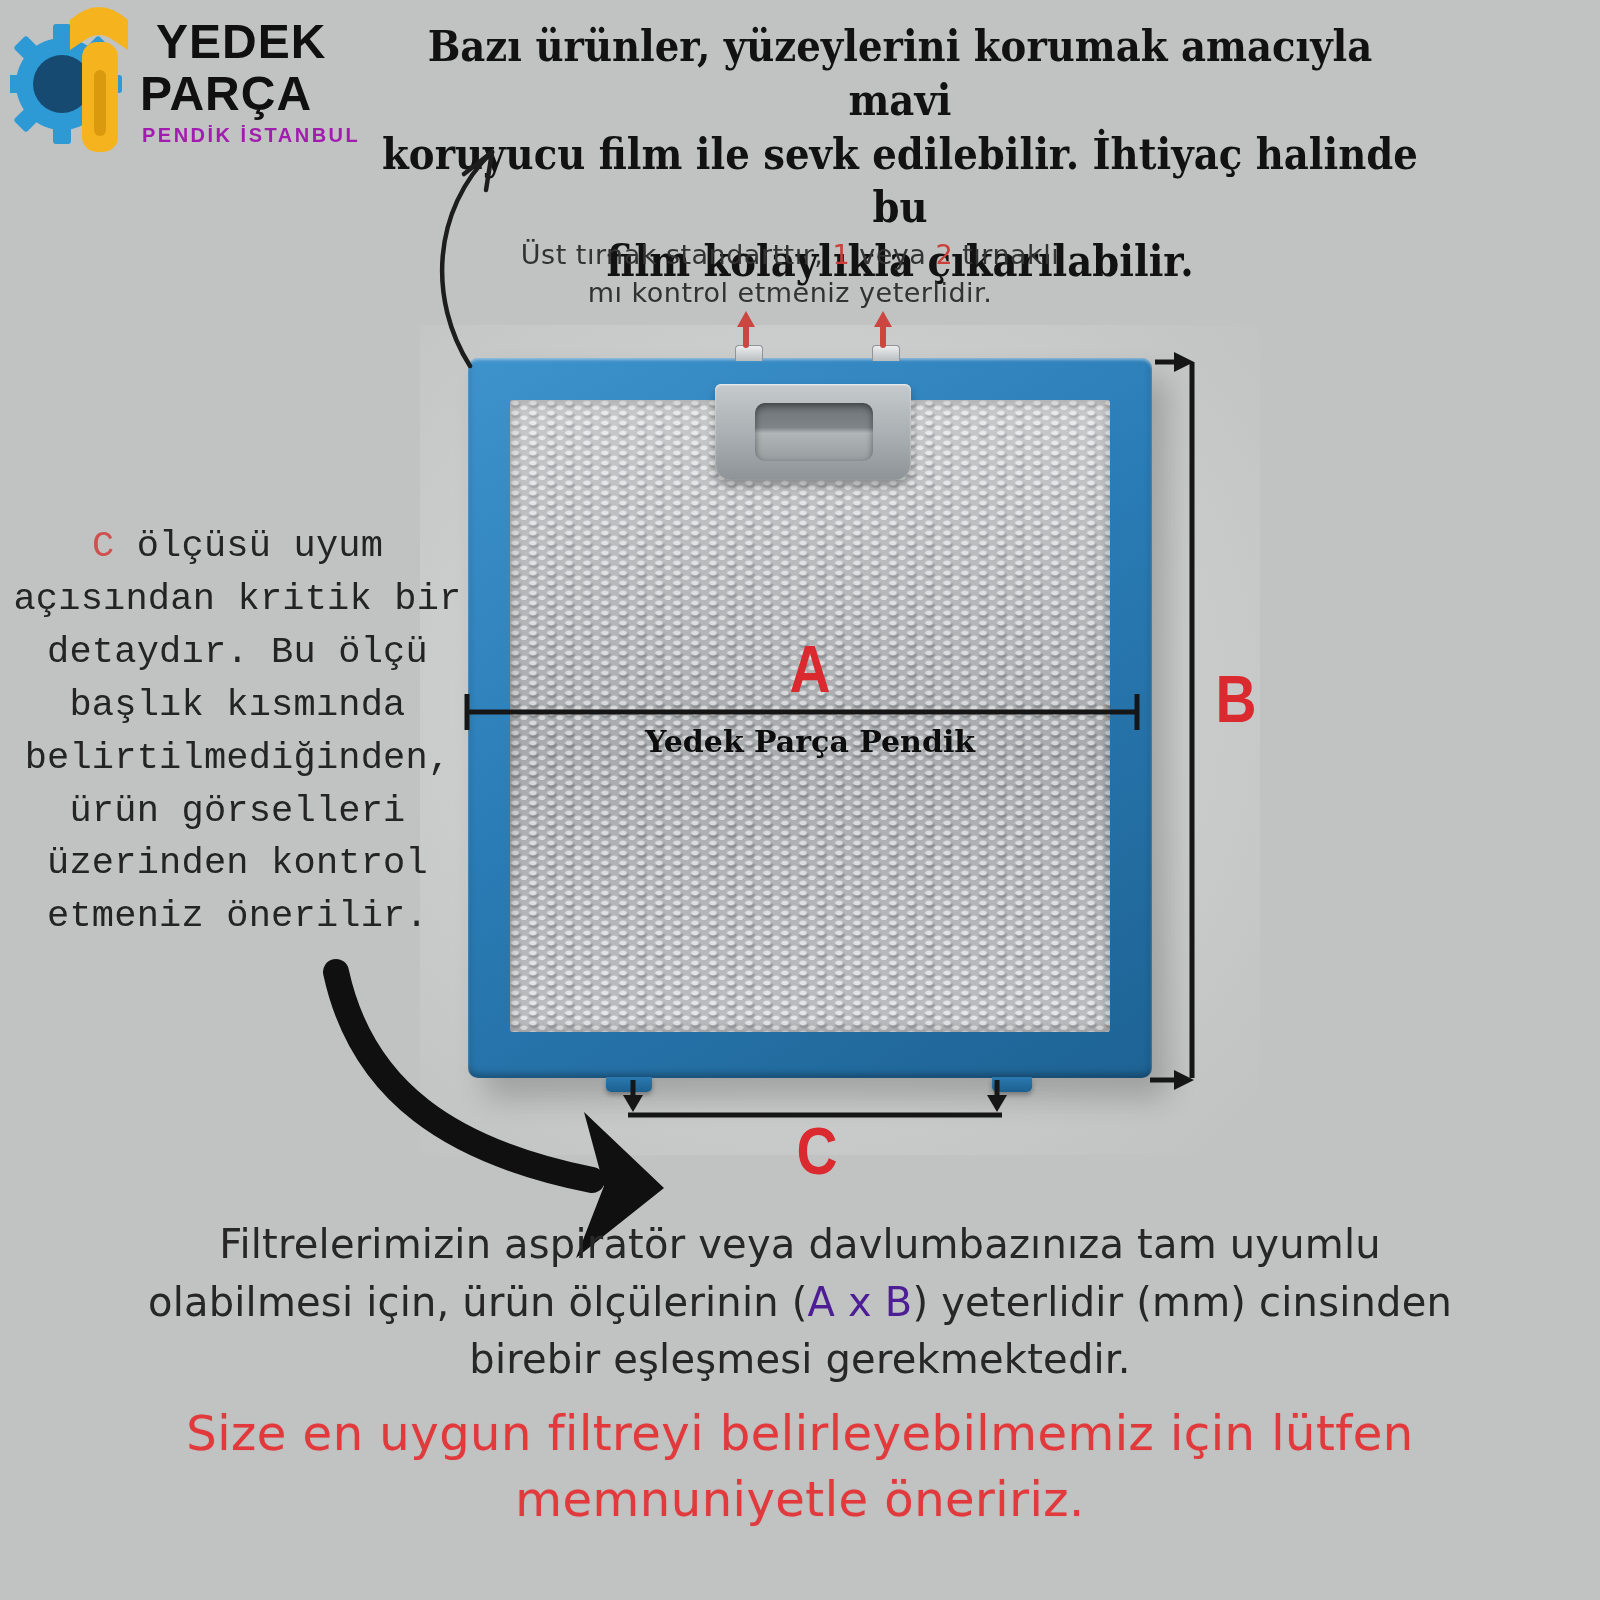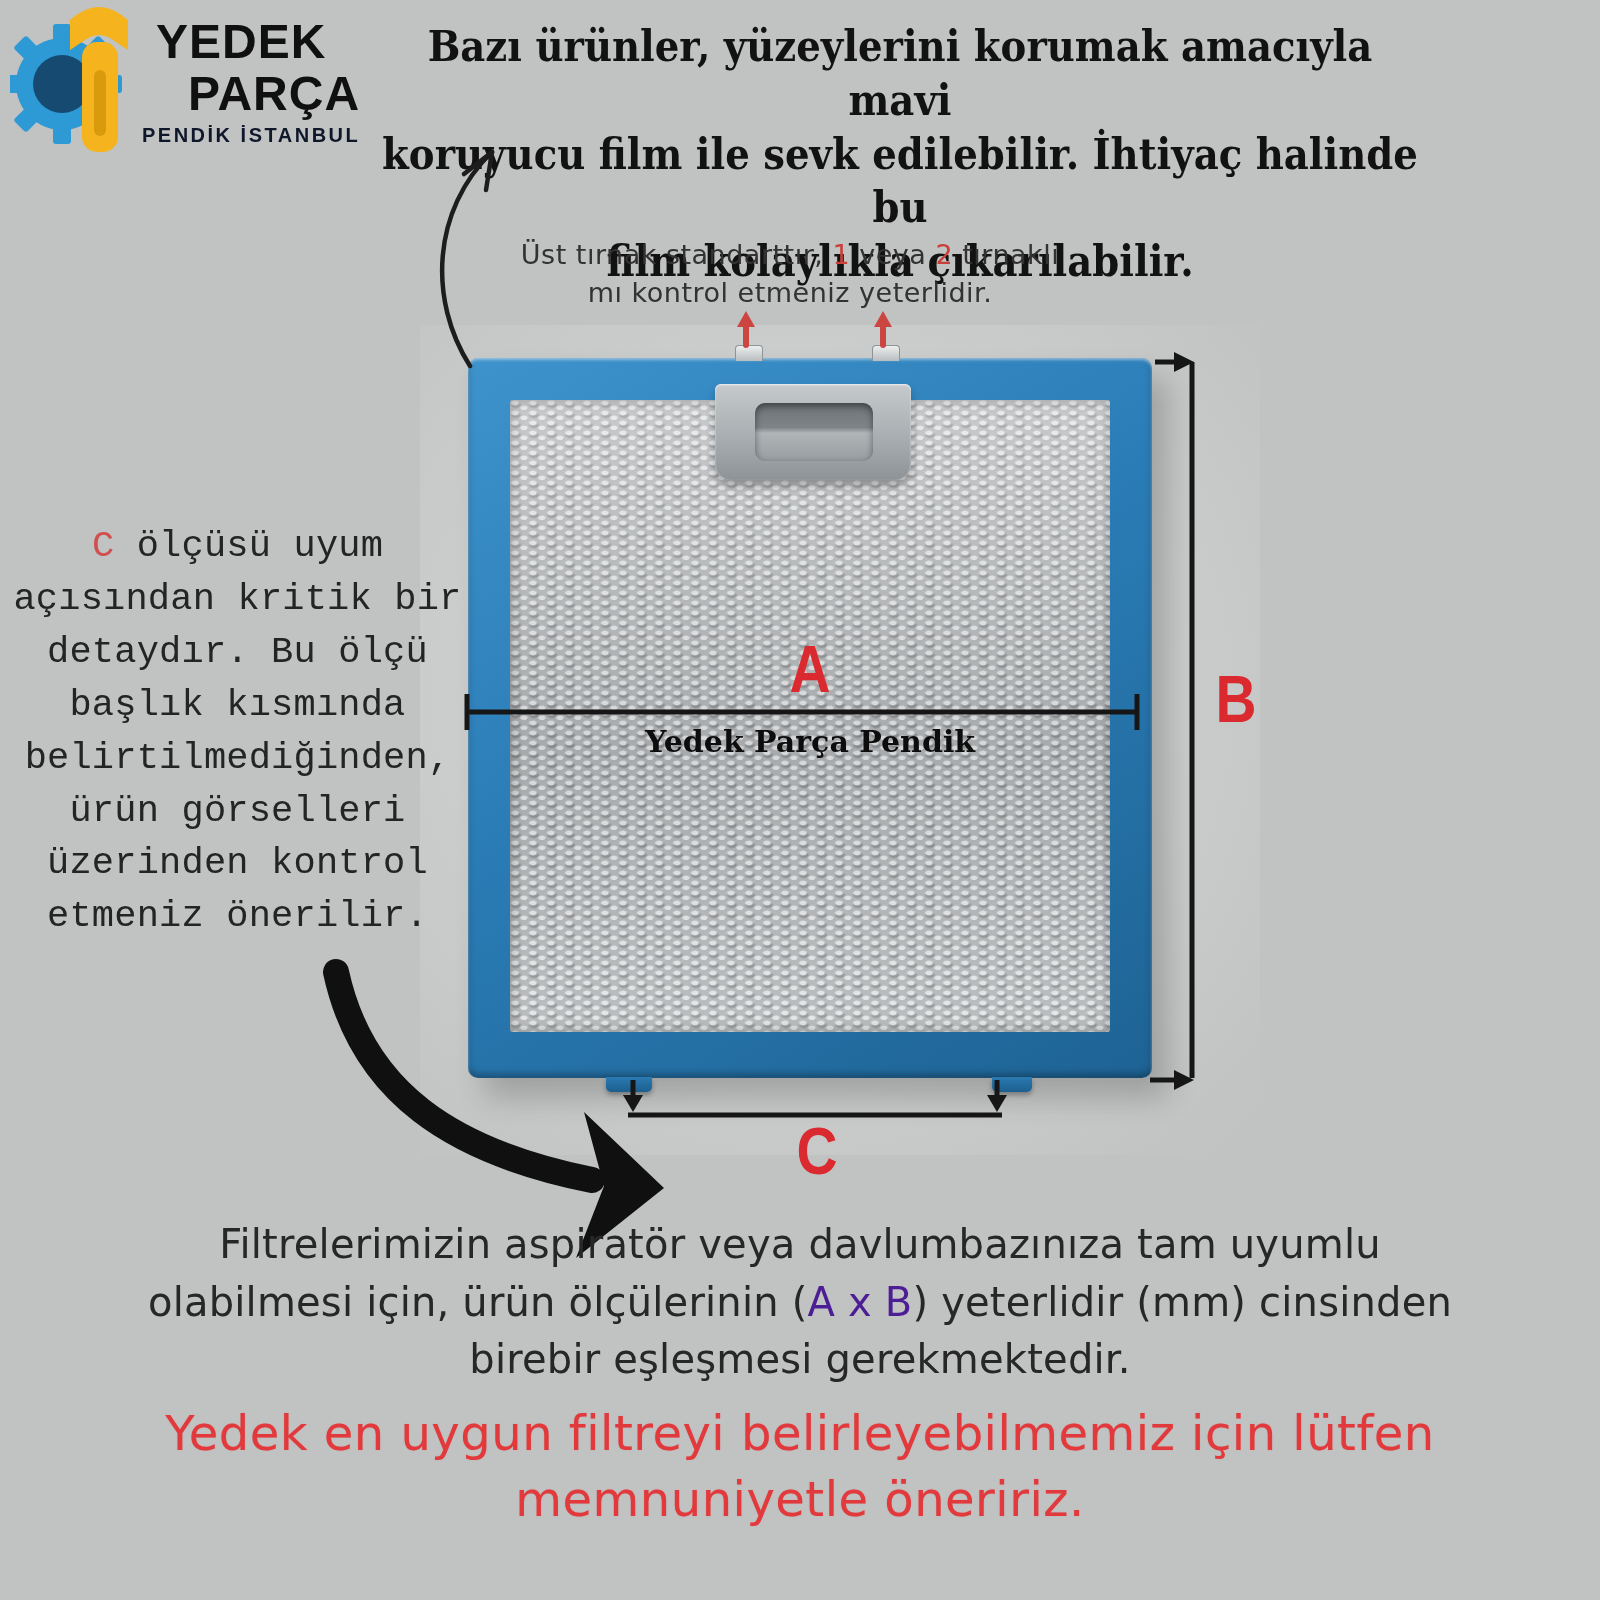--- a/index.html
+++ b/index.html
@@ -5,23 +5,23 @@
   html,body{margin:0;padding:0;}
   body{background:#9e9e9e;font-family:"DejaVu Sans",sans-serif;}
   #stage{position:relative;width:1600px;height:1600px;background:#c1c2c2;overflow:hidden;margin:0 auto;}
   .abs{position:absolute;}
 
   
   #logo-icon{left:10px;top:4px;width:132px;height:152px;}
   .brand-line{left:140px;width:340px;font-family:"Liberation Sans",sans-serif;font-weight:800;
     font-size:48px;letter-spacing:1px;color:#101010;line-height:1;}
   #brand-line1{top:18px;margin-left:16px;}
-  #brand-line2{top:70px;margin-left:48px;}
+  #brand-line2{top:70px;}
   #brand-subtitle{left:142px;top:124px;width:340px;font-family:"Liberation Sans",sans-serif;
-    font-weight:800;font-size:20px;letter-spacing:2.5px;color:#0f172a;}
+    font-weight:800;font-size:20px;letter-spacing:2.5px;color:#a21caf;}
 
   
   #shipping-film-note{left:330px;top:20px;width:1140px;text-align:center;
     font-family:"DejaVu Serif",serif;font-weight:700;color:#121212;font-size:42px;line-height:1.28;
     transform:scaleX(.92);transform-origin:50% 0;}
 
   
   #top-tab-note{left:470px;top:236px;width:640px;text-align:center;color:#323232;
     font-size:27px;line-height:1.42;letter-spacing:.5px;}
   .red-num{color:#c9403a;}
@@ -197,17 +197,17 @@
     <div>etmeniz önerilir.</div>
   </div>
 
   <div id="fit-requirement-note" class="abs">
     <div>Filtrelerimizin aspiratör veya davlumbazınıza tam uyumlu</div>
     <div><span>olabilmesi için, ürün ölçülerinin (</span><span class="red-inline">A x B</span><span>) yeterlidir (mm) cinsinden</span></div>
     <div>birebir eşleşmesi gerekmektedir.</div>
   </div>
 
   <div id="cta-text" class="abs">
-    <div>Yedek en uygun filtreyi belirleyebilmemiz için lütfen</div>
+    <div>Size en uygun filtreyi belirleyebilmemiz için lütfen</div>
     <div>memnuniyetle öneririz.</div>
   </div>
 
 </div>
 
 </body></html>

